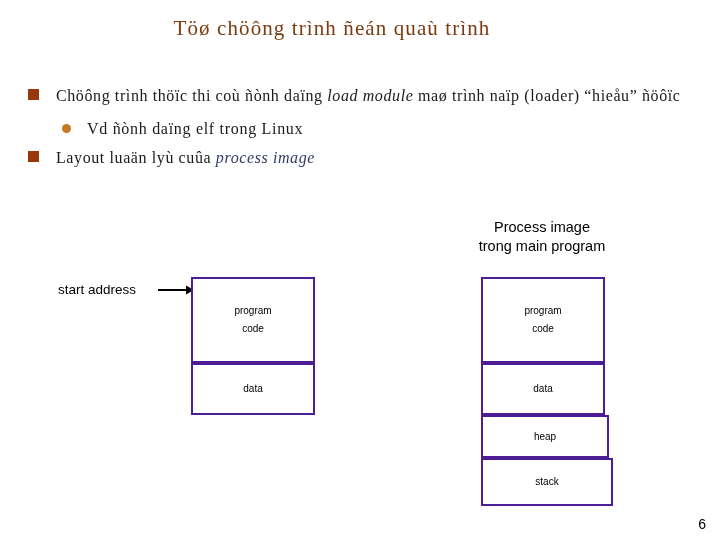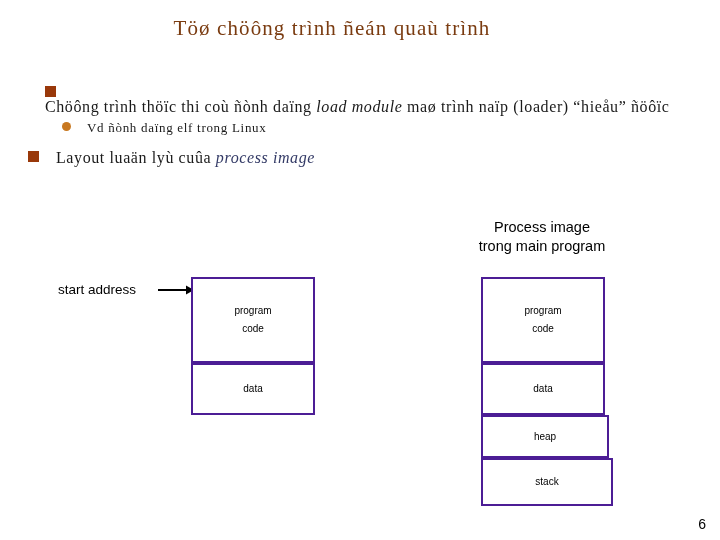--- a/index.html
+++ b/index.html
@@ -68,21 +68,21 @@
     border-radius: 50%;
     background: #c87820;
     display: inline-block;
     flex: 0 0 auto;
     position: relative;
     top: -1px;
   }
   .bullet-l2 .btext {
     margin-left: 16px;
     font-family: "Liberation Serif", serif;
-    font-size: 13px;
+    font-size: 16px;
     letter-spacing: 0.7px;
     color: #1a1a1a;
   }
 
   .em-italic {
     font-style: italic;
   }
   .em-italic-blue {
     font-style: italic;
     color: #333a66;
@@ -153,21 +153,21 @@
     font-family: "Liberation Sans", sans-serif;
     font-size: 14px;
     color: #000000;
   }
 </style>
 </head>
 <body>
 
 <div id="slide-title">Töø chöông trình ñeán quaù trình</div>
 
-<div class="bullet-l1" style="top:87px;flex-direction:column;">
+<div class="bullet-l1" style="top:87px;">
   <span class="marker-square"></span>
   <span class="btext"><span>Chöông trình thöïc thi coù ñònh daïng </span><span class="em-italic">load module</span><span> maø trình naïp (loader) “hieåu” ñöôïc</span></span>
 </div>
 
 <div class="bullet-l2" style="top:120px;">
   <span class="marker-circle"></span>
   <span class="btext">Vd ñònh daïng elf trong Linux</span>
 </div>
 
 <div class="bullet-l1" style="top:149px;">

